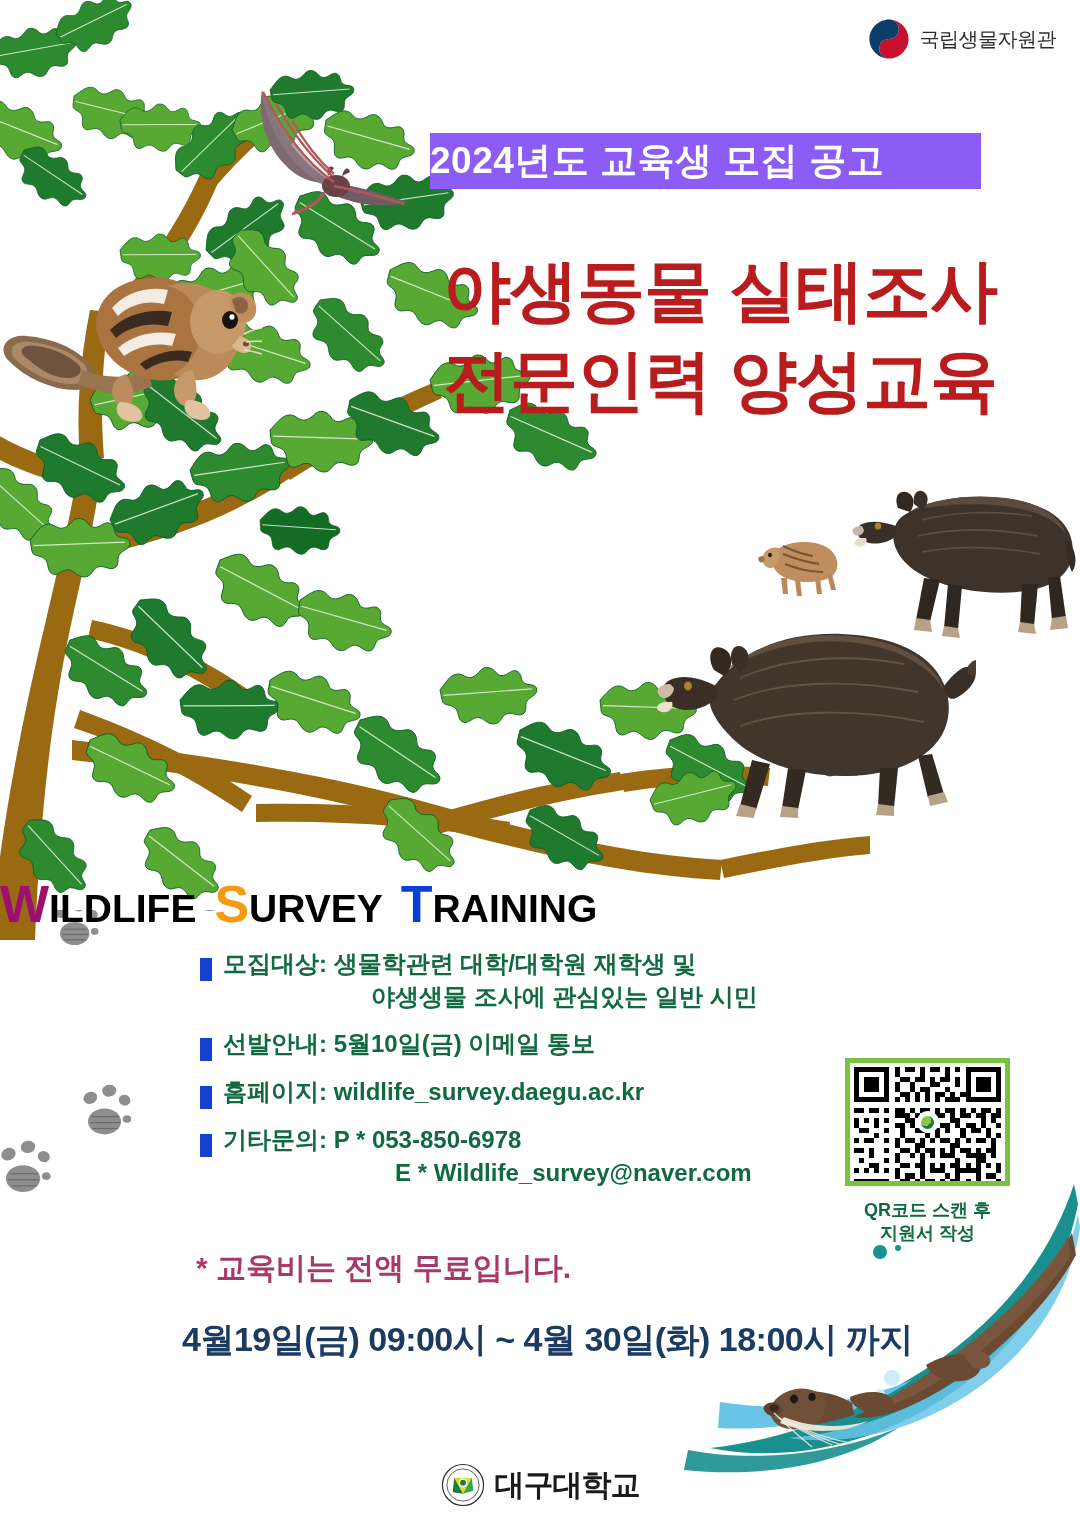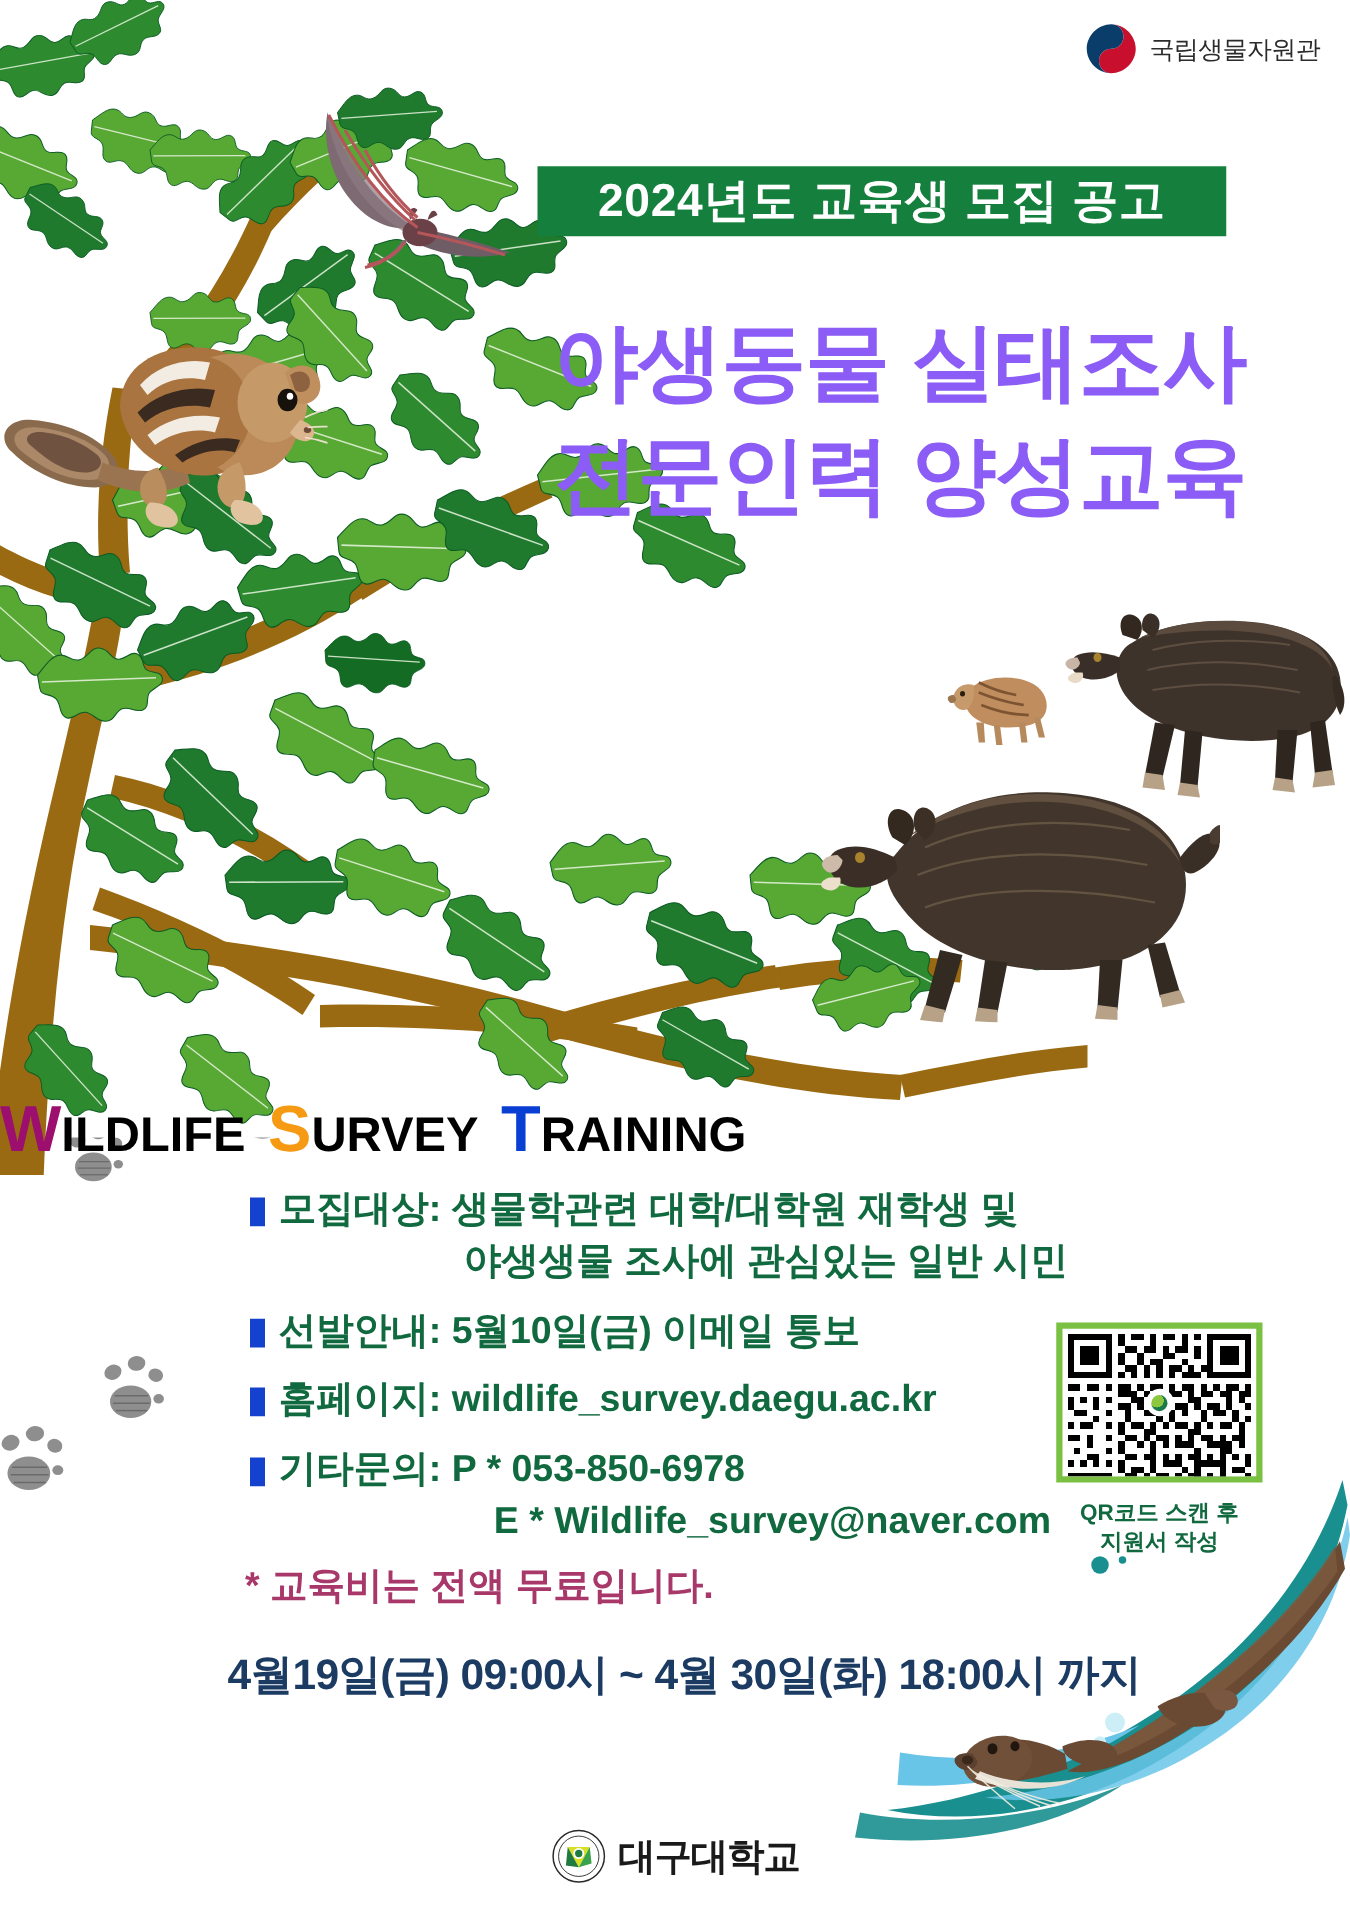--- a/index.html
+++ b/index.html
@@ -11,48 +11,48 @@
   .poster { position:absolute; inset:0; }
 
   
   .gov-logo { position:absolute; right:24px; top:18px; display:flex; align-items:center; gap:10px; }
   .gov-logo .mark { width:42px; height:42px; }
   .gov-logo .mark-text { font-size:20px; color:#2b2b2b; font-weight:400; letter-spacing:-0.5px; }
 
   
   .banner {
     position:absolute; left:430px; top:133px; width:551px; height:56px;
-    background:#15803d; display:flex; align-items:center; justify-content:center;
+    background:#8b5cf6; display:flex; align-items:center; 
   }
   .banner span {
     color:#ffffff; font-size:37px; font-weight:bold; letter-spacing:0.5px;
   }
 
   
   .title-block { position:absolute; left:390px; top:245px; width:660px; text-align:center; }
   .title-line {
-    color:#8b5cf6; font-size:68px; font-weight:bold; line-height:1.33;
+    color:#b91c1c; font-size:68px; font-weight:bold; line-height:1.33;
     letter-spacing:-1px; white-space:nowrap;
   }
 
   
   .subtitle { position:absolute; left:0; top:874px; width:1080px; }
   .subtitle .w { font-size:52px; font-weight:bold; color:#9c0f6e; }
   .subtitle .s { font-size:52px; font-weight:bold; color:#f59a12; }
   .subtitle .t { font-size:52px; font-weight:bold; color:#0a3fd4; }
   .subtitle .rest { font-size:39px; font-weight:bold; color:#000000; letter-spacing:0px; }
   .subtitle .gap { display:inline-block; width:18px; }
 
   
   .info { position:absolute; left:200px; top:948px; width:720px; }
   .info-row { display:flex; align-items:flex-start; margin-bottom:15px; }
   .bullet {
     width:12px; height:23px; background:#1442cf; flex:0 0 12px; margin-top:10px; margin-right:11px;
   }
-  .info-text { color:#11693f; font-size:30px; font-weight:bold; line-height:1.36; }
+  .info-text { color:#11693f; font-size:24px; font-weight:bold; line-height:1.36; }
   .info-text .sub { display:block; padding-left:148px; }
   .info-text .sub2 { display:block; padding-left:172px; }
 
   .freenote {
     position:absolute; left:196px; top:1248px;
     color:#a8386a; font-size:30px; font-weight:bold;
   }
   .period {
     position:absolute; left:182px; top:1317px;
     color:#1b3b63; font-size:34px; font-weight:bold; letter-spacing:-0.5px;

